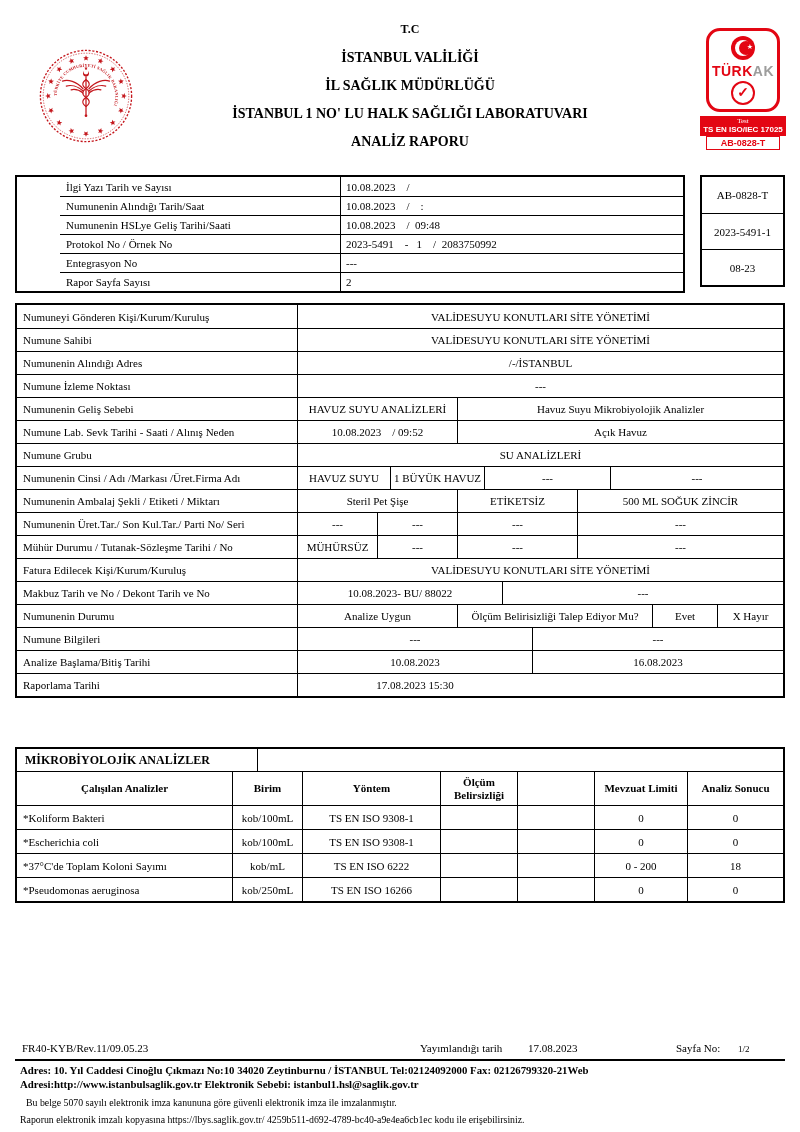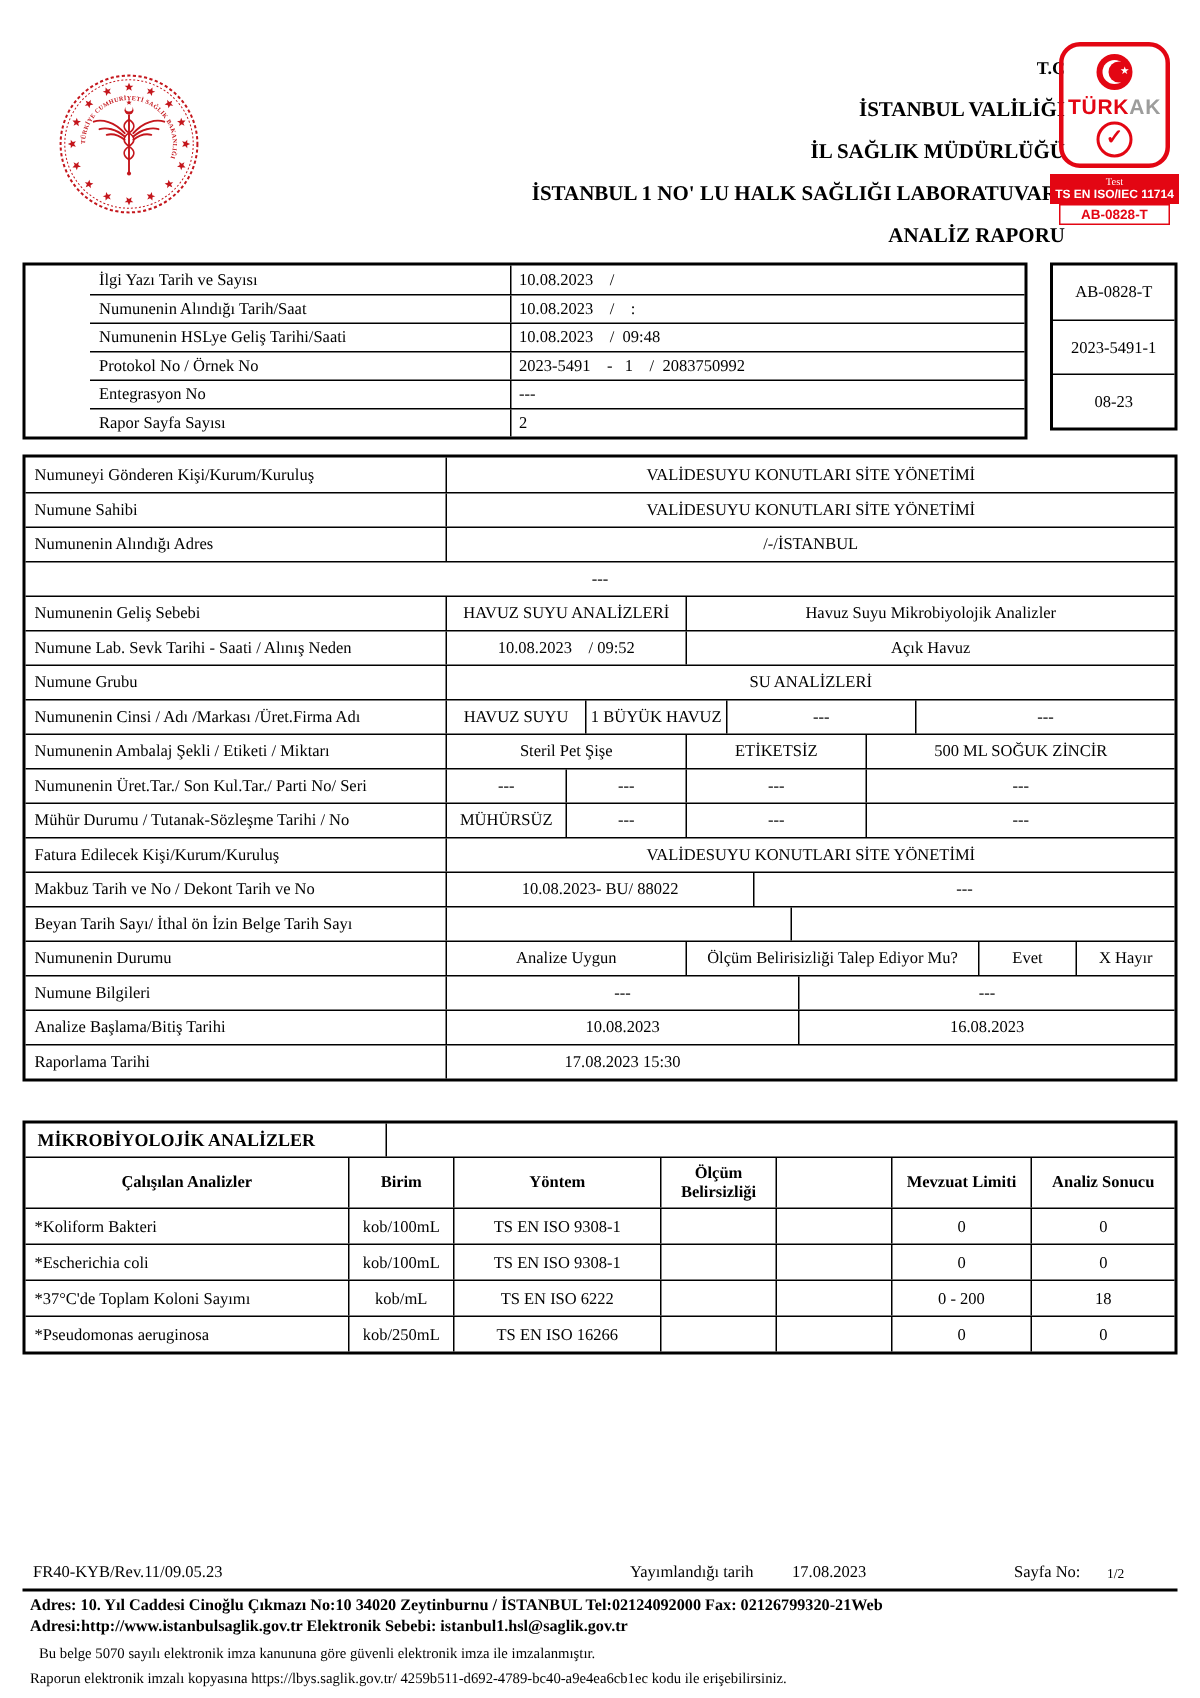--- a/index.html
+++ b/index.html
@@ -1,20 +1,20 @@
 <!DOCTYPE html>
 <html style="--seal-red: #c4161c; --turkak-red: #e30613; --turkak-gray: #9d9d9c;"><head>
 <meta charset="utf-8">
 <style>
   html,body{margin:0;padding:0;background:#fff;}
   .page{position:relative;width:800px;height:1132px;background:#fff;overflow:hidden;
         font-family:"Liberation Serif",serif;color:#000;}
 
   
-  .hdr-center{position:absolute;top:38px;left:110px;width:600px;text-align:right;font-weight:bold;}
+  .hdr-center{position:absolute;top:22px;left:110px;width:600px;text-align:center;font-weight:bold;}
   .hdr-center .hl{height:15px;line-height:15px;margin-bottom:13px;font-size:14px;}
   .hdr-center .hl.tc{font-size:12px;}
 
   .seal{position:absolute;left:38px;top:48px;width:96px;height:96px;}
   .seal .s-stroke{fill:none;stroke:var(--seal-red,#c4161c);}
   .seal .s-fill{fill:var(--seal-red,#c4161c);stroke:none;}
   .seal .s-white{fill:#fff;stroke:none;}
   .seal text{fill:var(--seal-red,#c4161c);font-family:"Liberation Serif",serif;font-weight:bold;}
 
   .turkak{position:absolute;left:700px;top:28px;width:86px;}
@@ -164,21 +164,21 @@
           <span class="cres2"></span>
           <span class="st">★</span>
       </div>
       <div class="tk-name">
         <span class="tk-turk">TÜRK</span><span class="tk-ak">AK</span>
       </div>
       <div class="tk-check">✓</div>
     </div>
     <div class="tk-test">
       <div class="t1">Test</div>
-      <div class="t2">TS EN ISO/IEC 11714</div>
+      <div class="t2">TS EN ISO/IEC 17025</div>
     </div>
     <div class="tk-ab">AB-0828-T</div>
   </div>
 
   <div class="tbl" id="info-table">
     <div class="trow">
       <div class="cell lab">İlgi Yazı Tarih ve Sayısı</div>
       <div class="cell val">10.08.2023    /</div>
     </div>
     <div class="trow">
@@ -222,20 +222,21 @@
     </div>
     <div class="trow">
       <div class="cell lab">Numune Sahibi</div>
       <div class="cell grow">VALİDESUYU KONUTLARI SİTE YÖNETİMİ</div>
     </div>
     <div class="trow">
       <div class="cell lab">Numunenin Alındığı Adres</div>
       <div class="cell grow">/-/İSTANBUL</div>
     </div>
     <div class="trow">
+      <div class="cell lab">Numune İzleme Noktası</div>
       <div class="cell grow">---</div>
     </div>
     <div class="trow">
       <div class="cell lab">Numunenin Geliş Sebebi</div>
       <div class="cell" style="width:160px">HAVUZ SUYU ANALİZLERİ</div>
       <div class="cell grow">Havuz Suyu Mikrobiyolojik Analizler</div>
     </div>
     <div class="trow">
       <div class="cell lab">Numune Lab. Sevk Tarihi - Saati / Alınış Neden</div>
       <div class="cell" style="width:160px">10.08.2023    / 09:52</div>
@@ -273,25 +274,20 @@
       <div class="cell grow">---</div>
     </div>
     <div class="trow">
       <div class="cell lab">Fatura Edilecek Kişi/Kurum/Kuruluş</div>
       <div class="cell grow">VALİDESUYU KONUTLARI SİTE YÖNETİMİ</div>
     </div>
     <div class="trow">
       <div class="cell lab">Makbuz Tarih ve No /  Dekont Tarih ve No</div>
       <div class="cell" style="width:205px">10.08.2023- BU/ 88022</div>
       <div class="cell grow">---</div>
-    </div>
-    <div class="trow">
-      <div class="cell lab">Beyan Tarih Sayı/ İthal ön İzin Belge Tarih Sayı</div>
-      <div class="cell" style="width:230px"></div>
-      <div class="cell grow"></div>
     </div>
     <div class="trow">
       <div class="cell lab">Numunenin Durumu</div>
       <div class="cell" style="width:160px">Analize Uygun</div>
       <div class="cell" style="width:195px">Ölçüm Belirisizliği Talep Ediyor Mu?</div>
       <div class="cell" style="width:65px">Evet</div>
       <div class="cell grow">X Hayır</div>
     </div>
     <div class="trow">
       <div class="cell lab">Numune Bilgileri</div>

